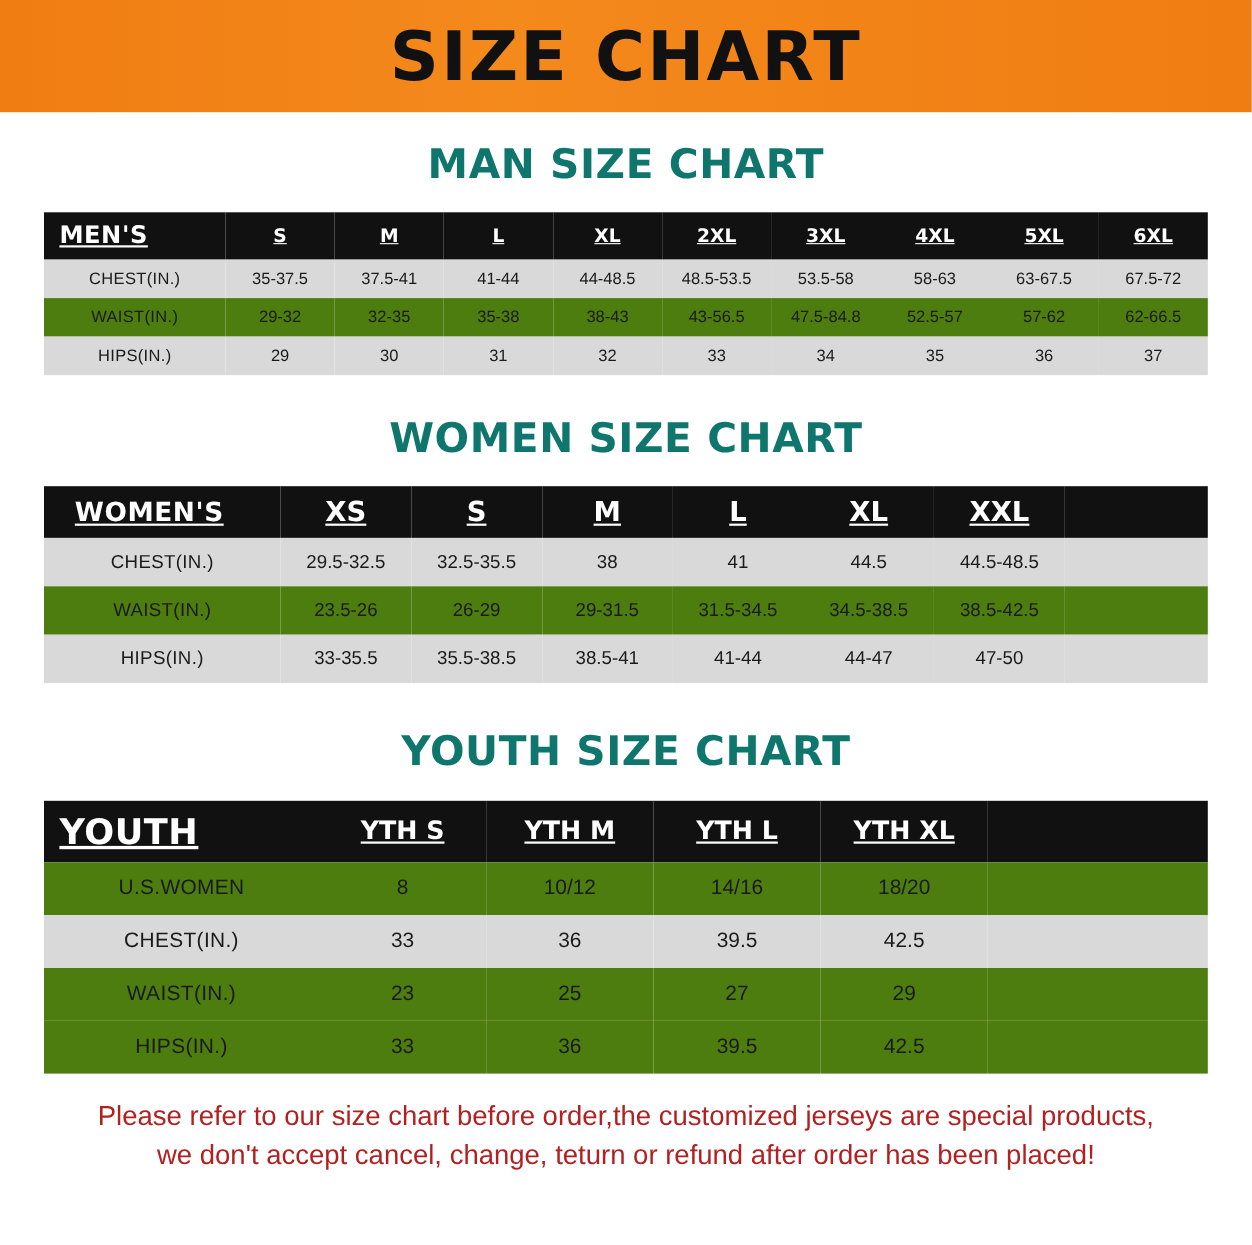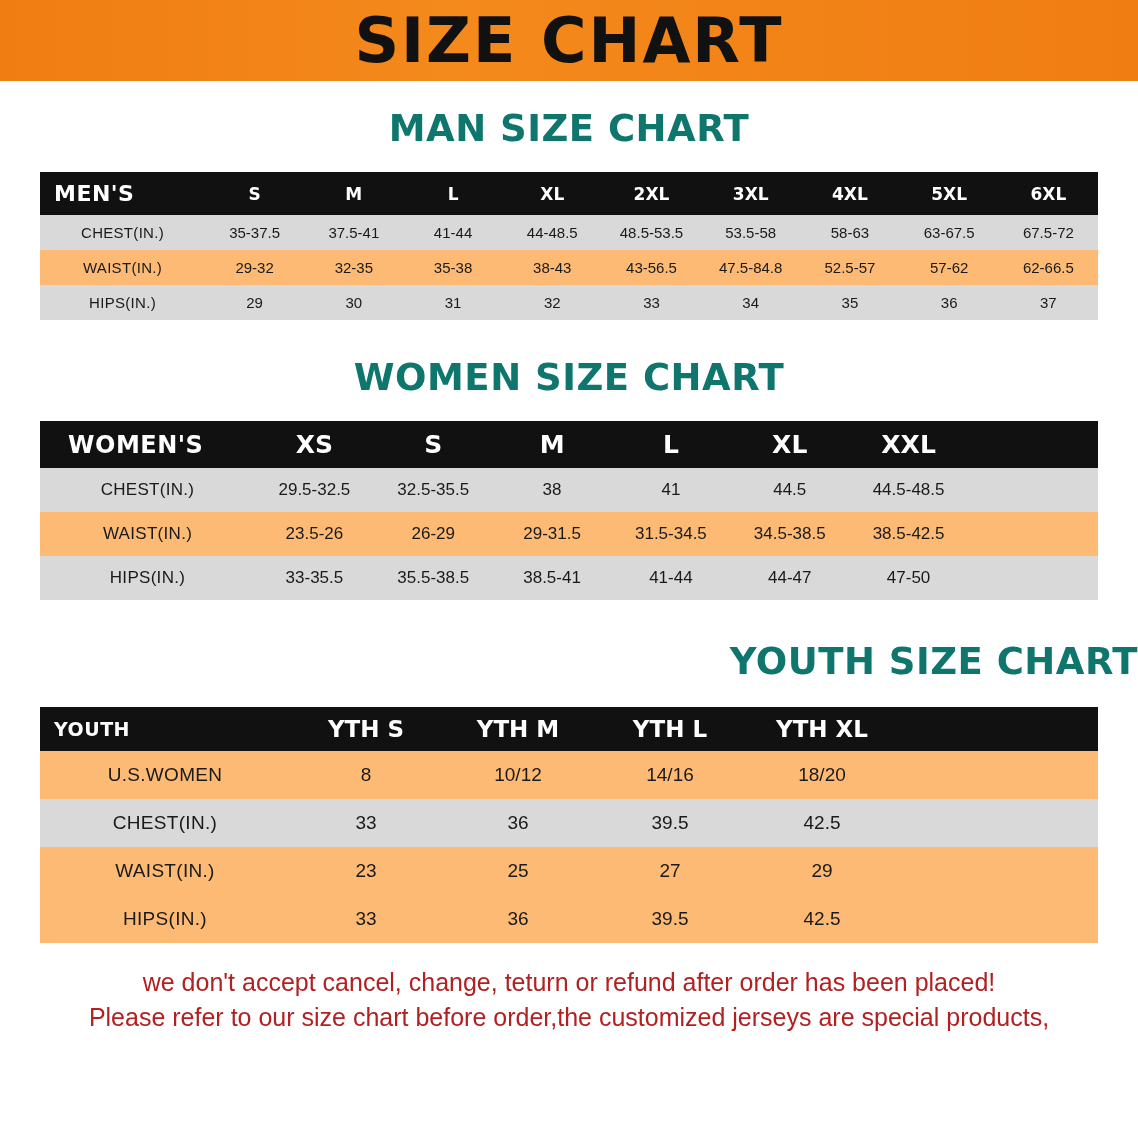--- a/index.html
+++ b/index.html
@@ -11,21 +11,21 @@
   body {
     width: 1138px;
     height: 1132px;
     font-family: "Liberation Sans", sans-serif;
     color: #000;
     overflow: hidden;
   }
 
   
   .banner {
-    height: 81px;
+    height: 102px;
     background: linear-gradient(90deg, #f07d12 0%, #f4891c 40%, #f07d12 100%);
     display: flex;
     align-items: center;
     justify-content: center;
   }
   .banner-title {
     font-family: "DejaVu Sans", sans-serif;
     font-weight: 700;
     font-size: 62px;
     letter-spacing: 2px;
@@ -36,75 +36,76 @@
   .section-title {
     text-align: center;
     font-family: "DejaVu Sans", sans-serif;
     font-weight: 700;
     font-size: 37px;
     letter-spacing: 0.5px;
     color: #0f766e;
   }
   #man-title    { margin: 26px 0 0 0; }
   #women-title  { margin: 36px 0 0 0; }
-  #youth-title  { margin: 40px 0 0 0; text-align: right; }
+  #youth-title  { margin: 40px 0 0 0; }
 
   
   .table-wrap { padding: 0 40px; }
   #man-wrap   { margin-top: 22px; }
   #women-wrap { margin-top: 22px; }
   #youth-wrap { margin-top: 24px; }
 
   table {
     width: 100%;
     border-collapse: collapse;
     table-layout: fixed;
   }
   thead th {
     background: #111111;
     color: #ffffff;
     font-family: "DejaVu Sans", sans-serif;
     font-weight: 700;
     text-align: center;
     padding: 9px 2px;
+    text-decoration: underline;
   }
   thead th.rowhead {
     text-align: left;
     padding-left: 14px;
     font-size: 22px;
     letter-spacing: 0.5px;
   }
   tbody td {
     text-align: center;
     font-family: "Liberation Sans", sans-serif;
     color: #1a1a1a;
   }
   tbody td.rowlabel {
     letter-spacing: 0.3px;
   }
   tr.band-dark td { background: #d9d9d9; }
-  tr.band-light td { background: #fdba74; }
+  tr.band-light td { background: #4d7c0f; }
 
   
   #man-table thead th { font-size: 17px; }
   #man-table thead th.rowhead { font-size: 22px; }
   #man-table tbody td { font-size: 15px; padding: 9px 1px; }
   #man-table tbody td.rowlabel { font-size: 15px; }
   #man-table col.lbl { width: 165px; }
 
   
   #women-table thead th { font-size: 25px; }
   #women-table thead th.rowhead { font-size: 24px; padding-left: 28px; }
   #women-table tbody td { font-size: 17px; padding: 12px 2px; }
   #women-table col.lbl { width: 215px; }
   #women-table col.pad { width: 130px; }
 
   
   #youth-table thead th { font-size: 23px; }
-  #youth-table thead th.rowhead { font-size: 19px; }
+  #youth-table thead th.rowhead { font-size: 32px; }
   #youth-table tbody td { font-size: 19px; padding: 13px 2px; }
   #youth-table col.lbl { width: 250px; }
   #youth-table col.pad { width: 200px; }
 
   
   .note {
     margin: 22px 38px 0 38px;
     color: #b22122;
     font-family: "Liberation Sans", sans-serif;
     font-size: 25px;
@@ -301,15 +302,15 @@
         <td>36</td>
         <td>39.5</td>
         <td>42.5</td>
         <td></td>
       </tr>
     </tbody>
   </table>
 </div>
 
 <div class="note">
+  <div>Please refer to our size chart before order,the customized jerseys are special products,</div>
   <div>we don't accept cancel, change, teturn or refund after order has been placed!</div>
-  <div>Please refer to our size chart before order,the customized jerseys are special products,</div>
 </div>
 
 </body></html>

